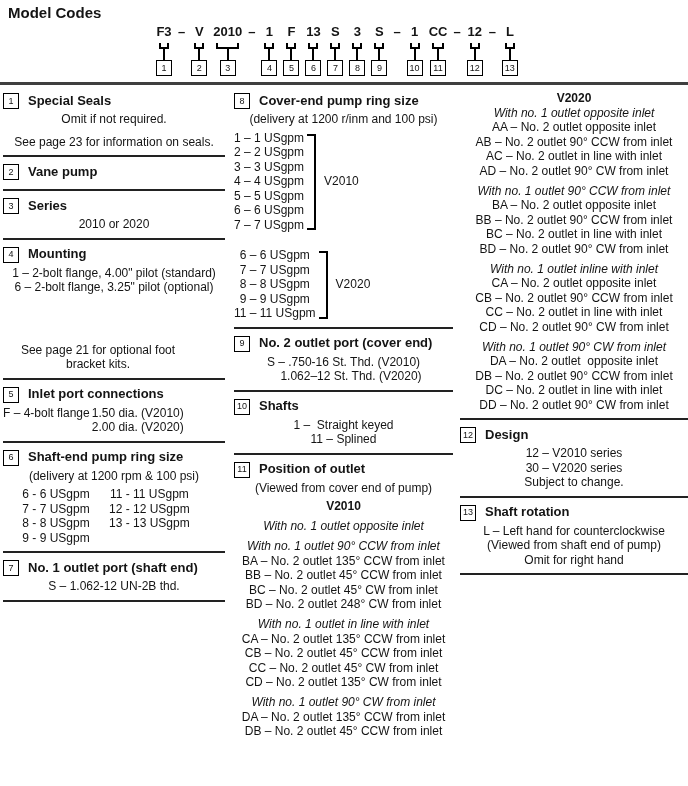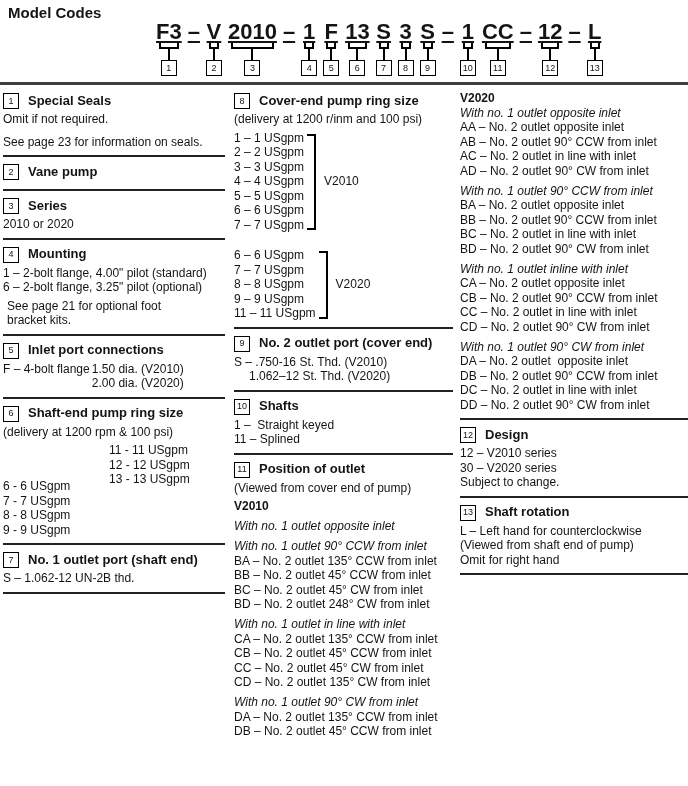--- a/index.html
+++ b/index.html
@@ -2,28 +2,28 @@
 <html><head>
 <meta charset="utf-8">
 <style>
   * { margin:0; padding:0; box-sizing:border-box; }
   html,body { background:#ffffff; }
   body {
     width:688px; height:786px; overflow:hidden;
     font-family:"Liberation Sans", sans-serif;
     color:#141414;
   }
-  .page { position:relative; width:688px; height:786px; }
+  .page { position:relative; width:688px; height:786px;text-align:center; }
 
   .doc-title { position:absolute; left:8px; top:4px; font-size:15px; font-weight:bold; }
 
   
   .code-row { position:absolute; left:156px; top:21px; display:flex; align-items:flex-start; gap:6px; }
   .seg { display:flex; flex-direction:column; align-items:center; }
-  .seg .code { font-size:22px; font-weight:bold; line-height:21px; white-space:pre;text-decoration:underline; }
+  .seg .code { font-size:13px; font-weight:bold; line-height:21px; white-space:pre; }
   .seg .tick {
     height:6px; margin-top:1px;
     border-left:2px solid #000; border-right:2px solid #000; border-bottom:2px solid #000;
     width:calc(100% - 6px); min-width:9px;
   }
   .seg .stem { width:2px; height:11px; background:#000; }
   .seg .numbox {
     width:16px; height:16px; border:1px solid #000; background:#fff;
     font-size:9px; display:flex; align-items:center; justify-content:center;
   }
@@ -44,29 +44,29 @@
     flex:none; width:16px; height:16px; border:1px solid #000;
     font-size:9px; display:flex; align-items:center; justify-content:center;
   }
   .sec-title { font-weight:bold; font-size:13px; }
 
   .line { white-space:pre; }
   .gap8  { height:8px; }
   .gap4  { height:4px; }
   .italic { font-style:italic; }
   .boldline { font-weight:bold; }
-  .note { max-width:186px; padding-left:4px; white-space:normal; }
+  .note { max-width:186px; padding-left:4px; white-space:normal;margin-top:44px; }
 
   
   .inlet-row { display:flex; }
   .inlet-row .dia { margin-left:2px; }
 
   
   .twocol { display:flex; }
-  .twocol .c1 { width:106px;margin-top:36px; }
+  .twocol .c1 { width:106px; }
 
   
   .bracket-group { display:flex; align-items:stretch; margin-bottom:16px; }
   .bracket {
     width:9px; margin-left:3px; margin-top:3px; margin-bottom:2px;
     border-top:2px solid #000; border-right:2px solid #000; border-bottom:2px solid #000;
   }
   .bracket-label { align-self:center; margin-left:8px; }
 
   

